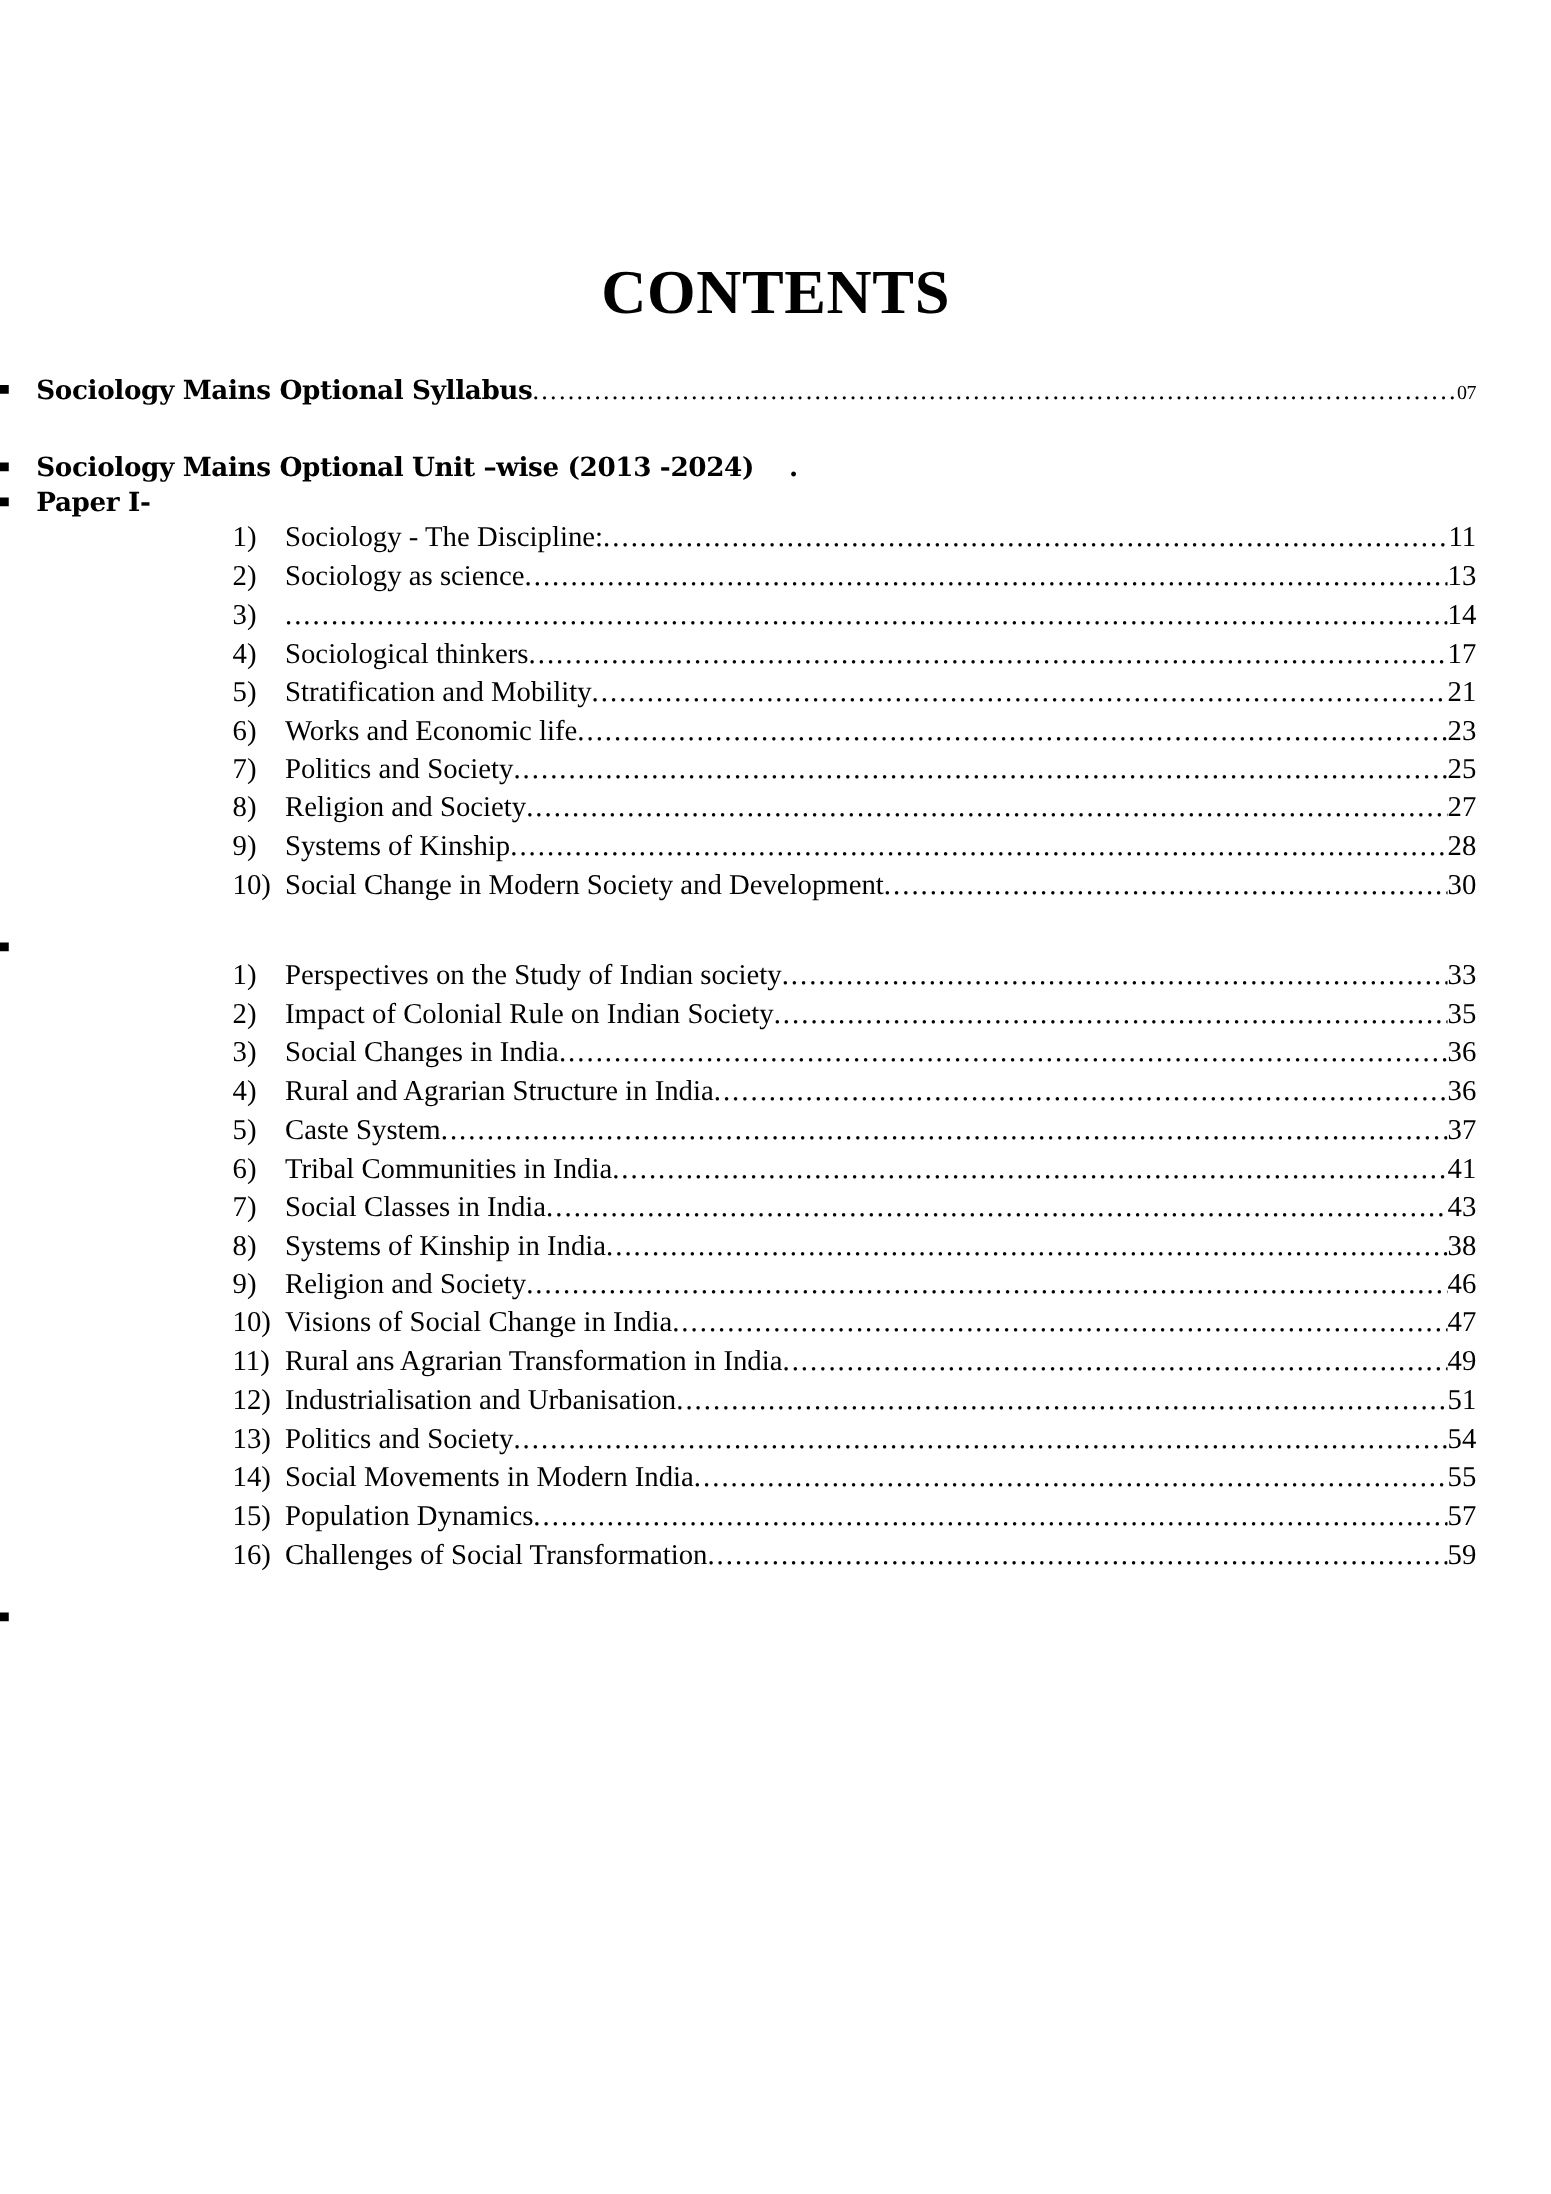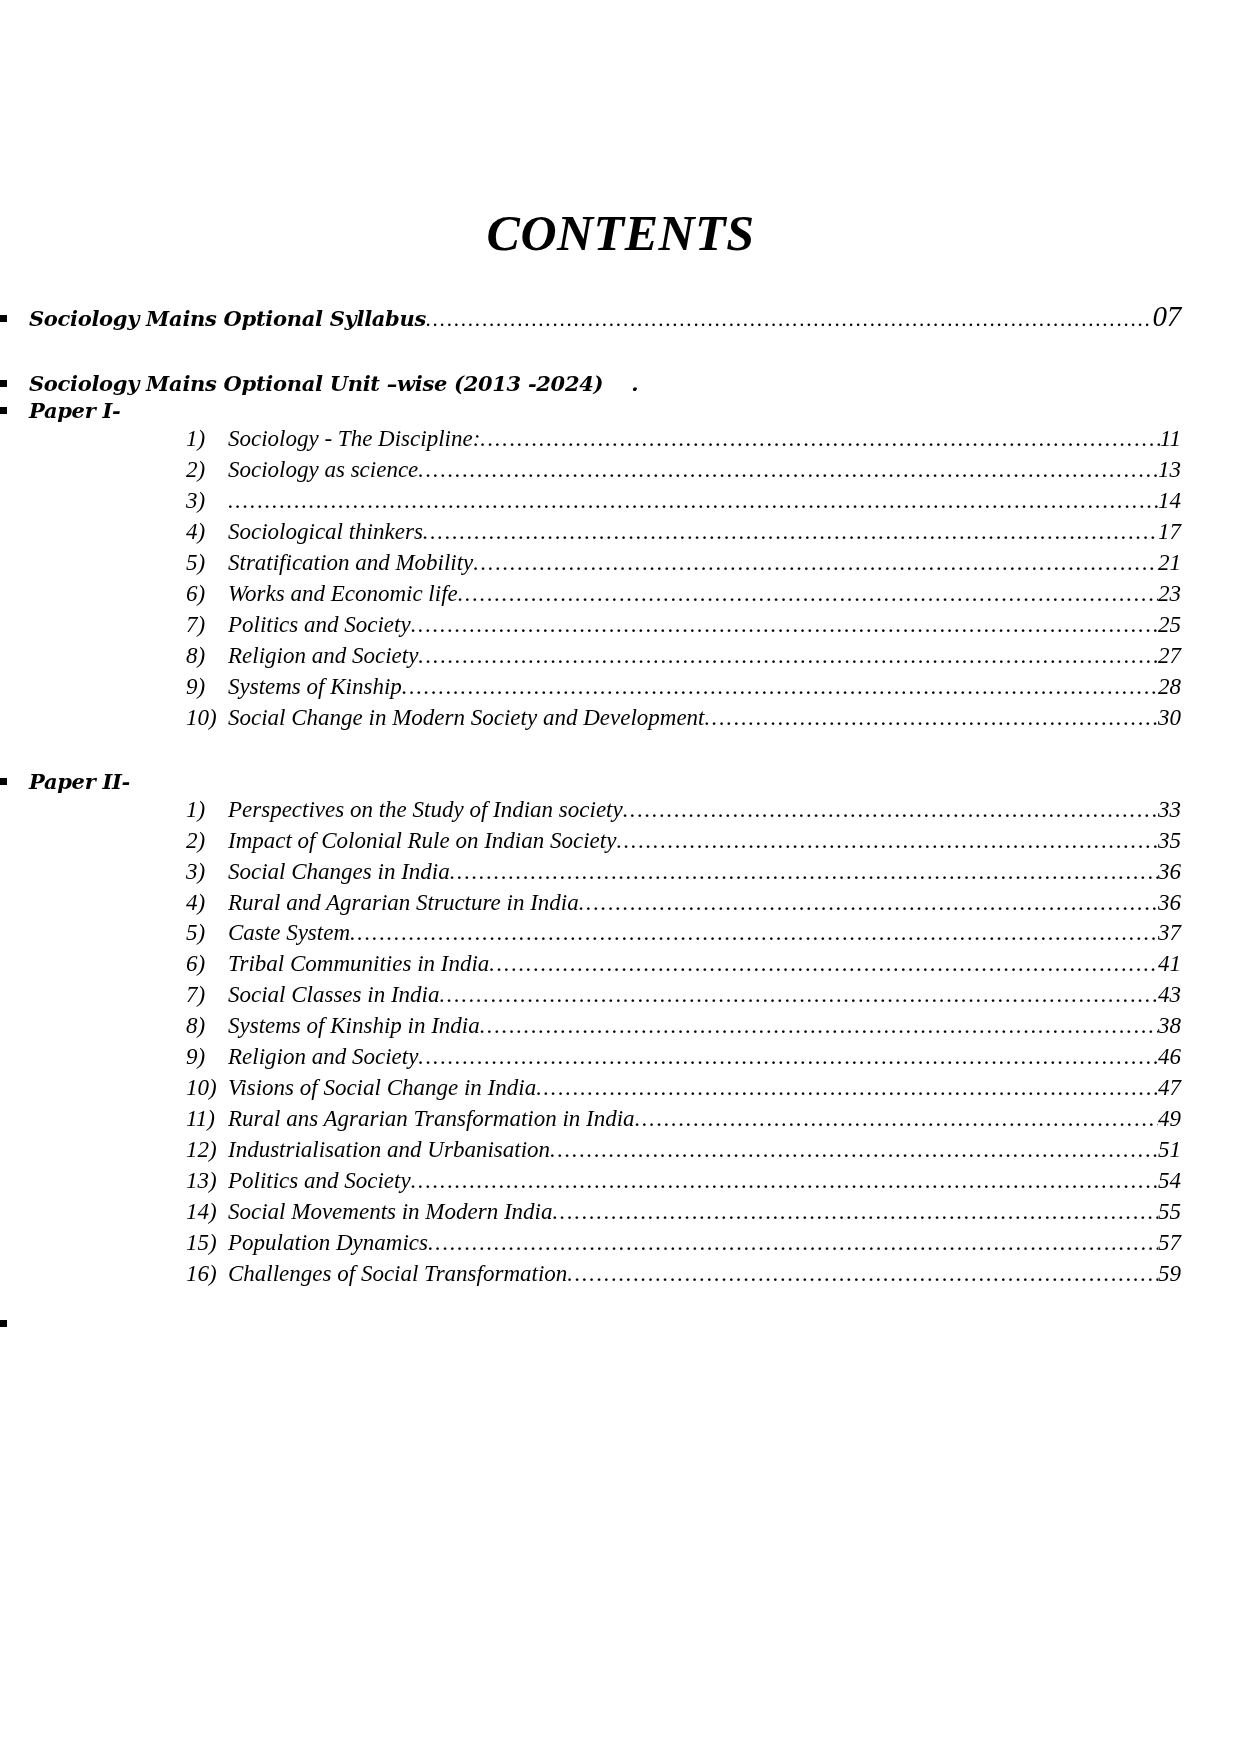--- a/index.html
+++ b/index.html
@@ -15,21 +15,20 @@
     margin: 0 auto;
     overflow: hidden;
     font-family: "Liberation Serif", "DejaVu Serif", serif;
     color: #000000;
   }
   .content {
     position: absolute;
     left: 0;
     top: 0;
     width: 1241px;
-    font-style: italic;
   }
 
   
   .title {
     text-align: center;
     font-family: "Liberation Serif", "DejaVu Serif", serif;
     font-weight: bold;
     font-size: 50px;
     letter-spacing: 0.5px;
     margin: 0;
@@ -75,21 +74,21 @@
     font-weight: normal;
     font-size: 21px;
     letter-spacing: 1.8px;
     color: #000;
     margin: 0 0px 0 0px;
   }
   .bullet-page {
     flex: 0 0 auto;
     font-family: "Liberation Serif", "DejaVu Serif", serif;
     font-weight: normal;
-    font-size: 29px;
+    font-size: 16px;
   }
   .trail-dot {
     font-family: "DejaVu Serif", "Liberation Serif", serif;
     font-weight: bold;
     font-size: 21px;
     padding-left: 28px;
   }
 
   
   .toc-item {
@@ -216,23 +215,20 @@
           <span class="toc-label">Social Change in Modern Society and Development</span>
           <span class="toc-leaders">........................................................................................................................................................</span>
           <span class="toc-page">30</span>
         </div>
       </div>
 
     <div class="gap-md"></div>
 
     <div class="bullet-line">
       <span class="bullet-mark"></span>
-      <span class="bullet-body">
-        <span class="bullet-text">Paper II-</span>
-      </span>
     </div>
 
     <div id="paper-two-list">
         <div class="toc-item">
           <span class="toc-num">1)</span>
           <span class="toc-label">Perspectives on the Study of Indian society</span>
           <span class="toc-leaders">........................................................................................................................................................</span>
           <span class="toc-page">33</span>
         </div>
         <div class="toc-item">

